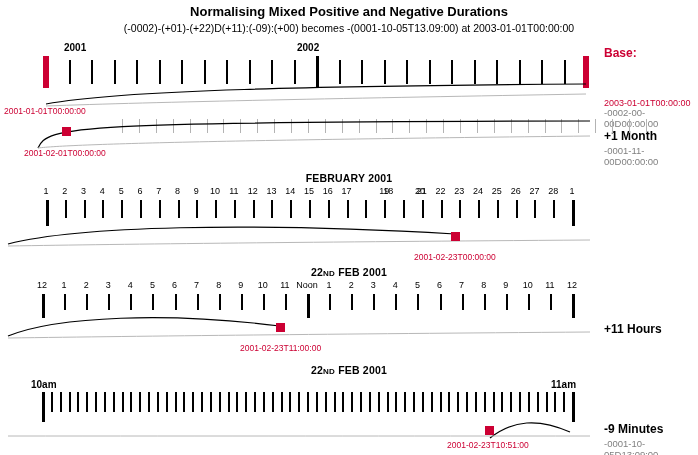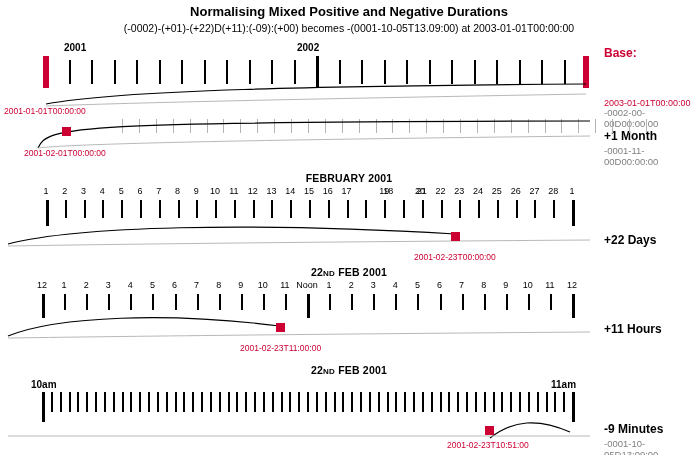--- a/index.html
+++ b/index.html
@@ -78,21 +78,20 @@
   <div class="subtitle">(-0002)-(+01)-(+22)D(+11):(-09):(+00)  becomes  -(0001-10-05T13.09:00) at 2003-01-01T00:00:00</div>
 
   <div class="rlabel red" style="top:46px;">Base:</div>
   <div class="rsub  red" style="top:54px;margin-top:44px;">2003-01-01T00:00:00</div>
 
   <div class="rsub" style="top:107px;">-0002-00-00D00:00:00</div>
 
   <div class="rlabel" style="top:129px;">+1 Month</div>
   <div class="rsub" style="top:145px;">-0001-11-00D00:00:00</div>
 
-  <div class="rlabel" style="top:233px;">+22 Days</div>
 
   <div class="rlabel" style="top:322px;">+11 Hours</div>
 
   <div class="rlabel" style="top:422px;">-9 Minutes</div>
   <div class="rsub" style="top:438px;">-0001-10-05D13:09:00</div>
 
   <div class="yrlbl left" style="left:36px;top:42px;margin-left:28px;">2001</div>
   <div class="yrlbl left" style="left:297px;top:42px;">2002</div>
 
   <div class="ruler" id="years-ruler" style="left:0;top:56px;width:604px;height:32px;">

